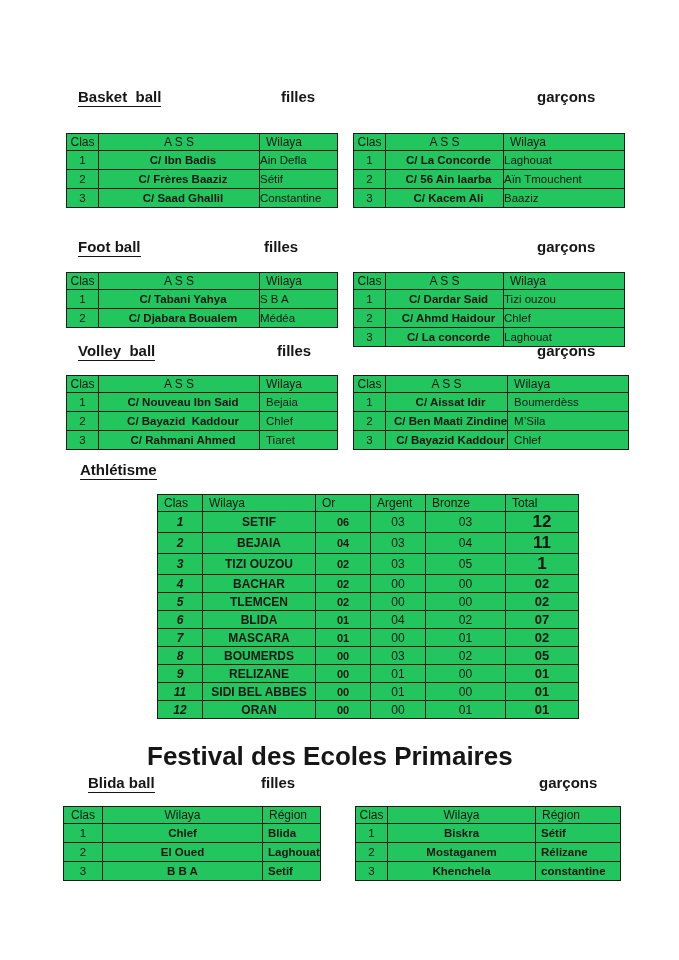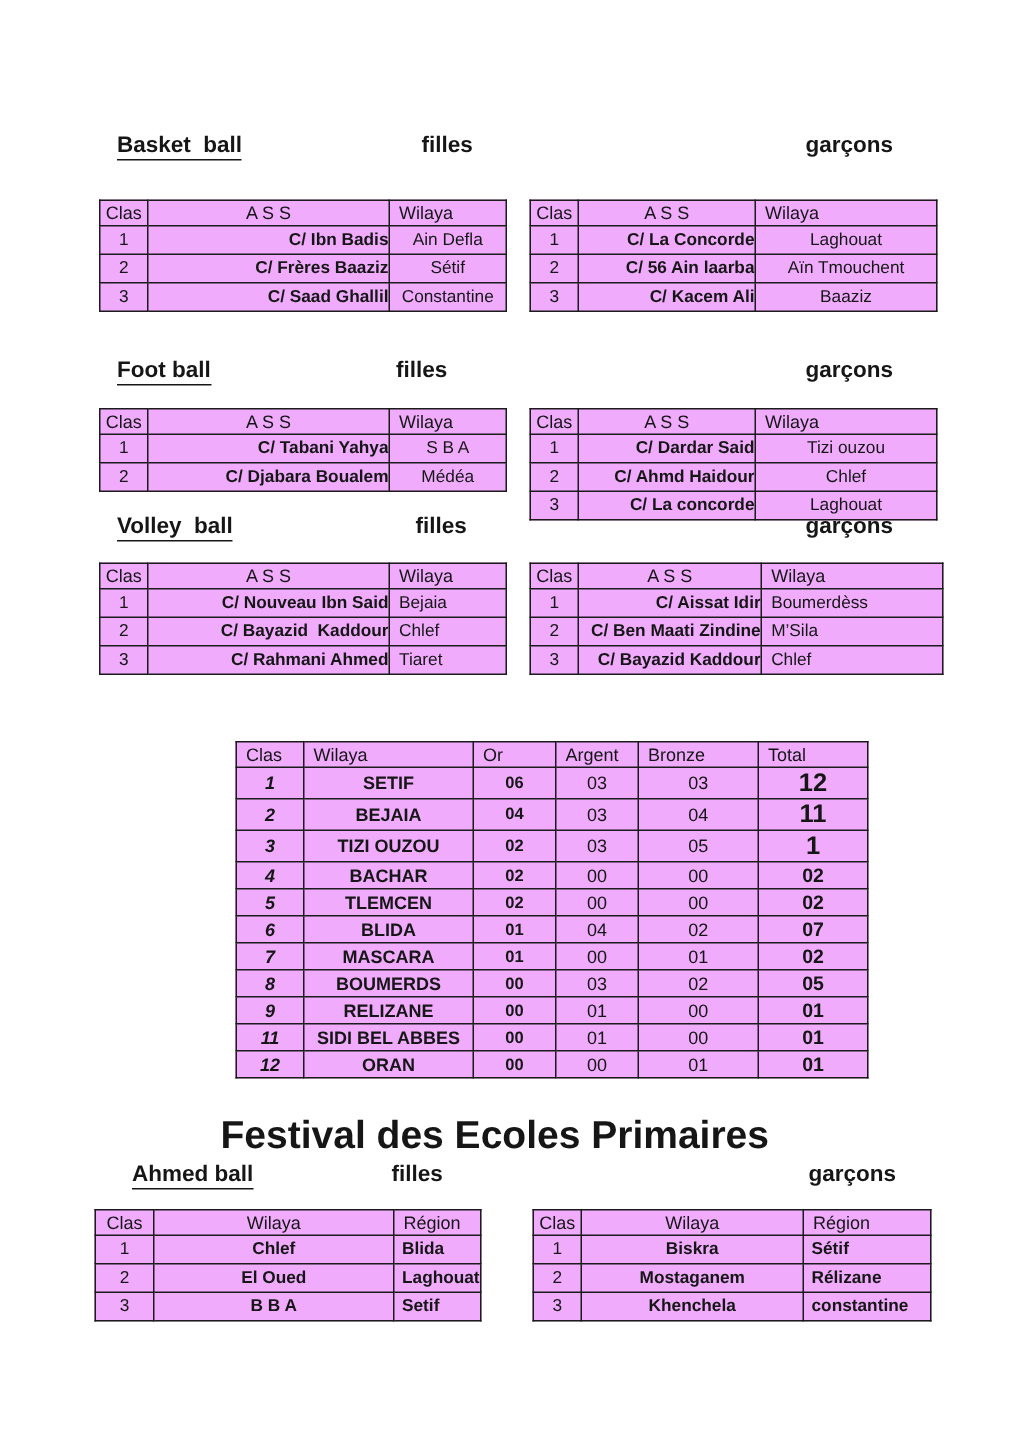--- a/index.html
+++ b/index.html
@@ -29,42 +29,42 @@
     white-space: pre;
     text-align: right;
   }
   
   table.tbl {
     position: absolute;
     border-collapse: collapse;
     table-layout: fixed;
     font-size: 11.5px;
     color: #161616;
-    background: #f0abfc;
+    background: #22c55e;
     padding-left: 20px;
   }
   .tbl th, .tbl td {
     border: 1.6px solid #1b1b1b;
     padding: 0;
     white-space: pre;
     overflow: hidden;
     vertical-align: middle;
   }
   .tbl thead th {
     font-weight: normal;
     text-align: center;
     height: 16px;
     font-size: 12px;
   }
   .tbl tbody td { height: 18px; }
   .tbl th.hl { text-align: left; padding-left: 6px; }
   
   .sport td:nth-child(1) { text-align: center; }
-  .sport td:nth-child(2) { font-weight: bold; text-align: right; padding-left: 8px; }
-  .sport td:nth-child(3) { text-align: center; }
+  .sport td:nth-child(2) { font-weight: bold; text-align: center; padding-left: 8px; }
+  .sport td:nth-child(3) { }
   .sport.wilaya-left td:nth-child(3) { text-align: left; padding-left: 6px; }
   .sport-left  col.c1 { width: 32px; }  .sport-left  col.c2 { width: 161px; } .sport-left  col.c3 { width: 78px; }
   .sport-right col.c1 { width: 32px; }  .sport-right col.c2 { width: 118px; } .sport-right col.c3 { width: 121px; }
   
   .ath col.a1 { width: 45px; } .ath col.a2 { width: 113px; } .ath col.a3 { width: 55px; }
   .ath col.a4 { width: 55px; } .ath col.a5 { width: 80px; }  .ath col.a6 { width: 73px; }
   .ath th, .ath td { border: 1.8px solid #1b1b1b; }
   .ath thead th { text-align: left; padding-left: 6px; }
   .ath tbody td { height: 17px; }
   .ath td:nth-child(1) { font-weight: bold; font-style: italic; text-align: center; font-size: 12px; }
@@ -291,20 +291,23 @@
           <td>M’Sila</td>
         </tr>
         <tr>
           <td>3</td>
           <td>C/ Bayazid Kaddour</td>
           <td>Chlef</td>
         </tr>
       </tbody>
   </table>
 
+  <div class="secline" style="top:461px;">
+    <span class="sec-title" style="left:80px;">Athlétisme</span>
+  </div>
 
   <table class="tbl ath" style="top:494px;left:157px;">
     <colgroup>
         <col class="a1">
         <col class="a2">
         <col class="a3">
         <col class="a4">
         <col class="a5">
         <col class="a6">
       </colgroup>
@@ -406,21 +409,21 @@
           <td>00</td>
           <td>01</td>
           <td>01</td>
         </tr>
       </tbody>
   </table>
 
   <div class="festival-title" style="top:741px;left:147px;">Festival des Ecoles Primaires</div>
 
   <div class="secline" style="top:774px;">
-    <span class="sec-title" style="left:88px;">Ahmed ball</span>
+    <span class="sec-title" style="left:88px;">Blida ball</span>
     <span class="sec-label" style="left:261px;">filles</span>
     <span class="sec-label" style="left:539px;">garçons</span>
   </div>
 
   <table class="tbl hand hand-left" style="top:806px;left:63px;">
     <colgroup>
         <col class="h1">
         <col class="h2">
         <col class="h3">
       </colgroup>

